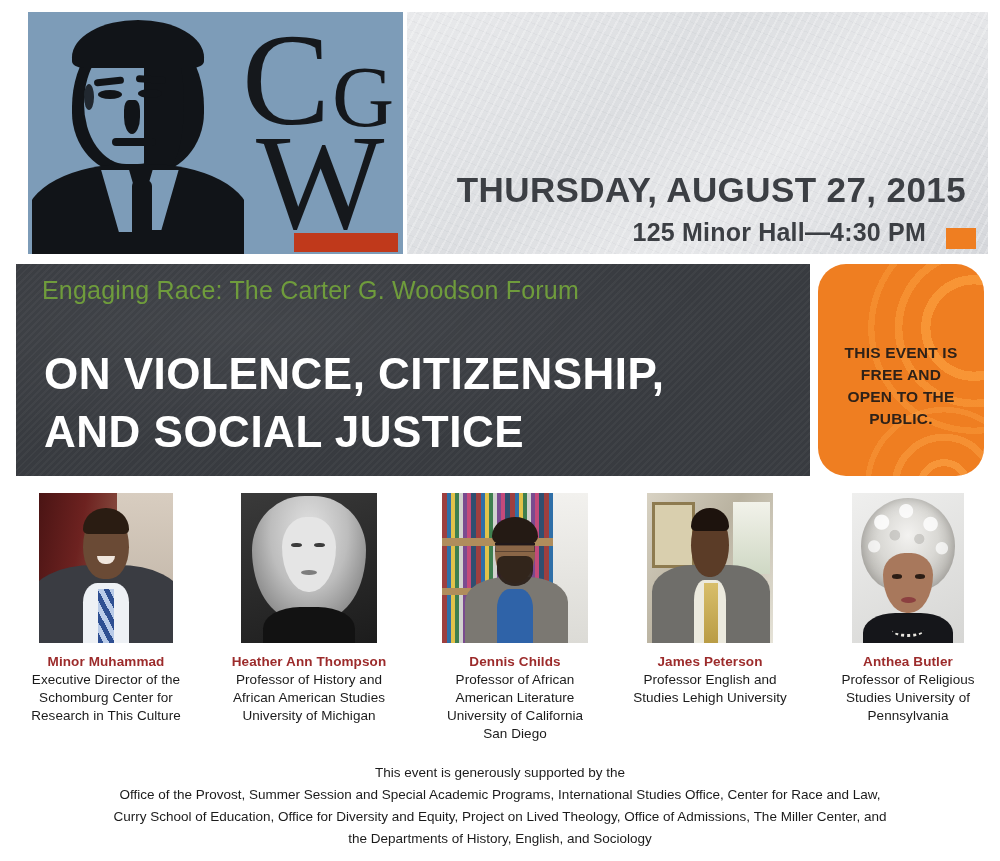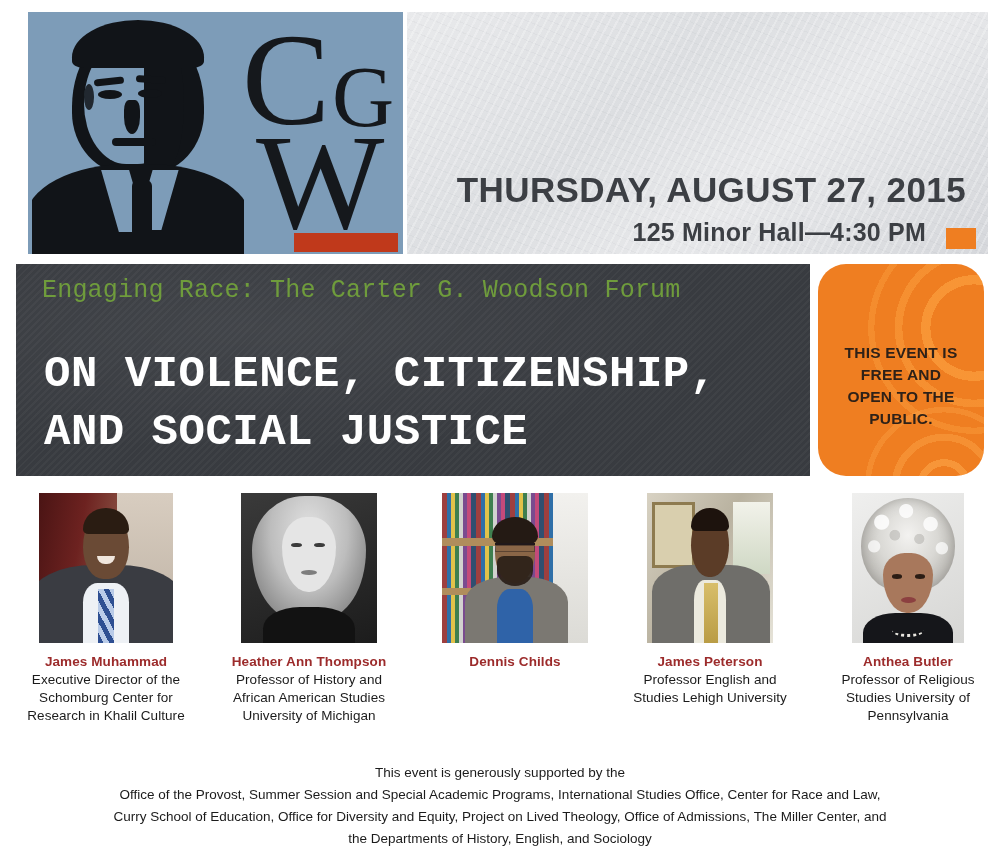--- a/index.html
+++ b/index.html
@@ -117,21 +117,20 @@
   }
 
   
   .title-band {
     position:absolute; left:16px; top:264px; width:794px; height:212px;
     background:#3a3d42;
     background-image:
       repeating-linear-gradient(135deg, rgba(255,255,255,.022) 0 2px, rgba(0,0,0,.03) 2px 5px),
       radial-gradient(ellipse at 30% 30%, rgba(255,255,255,.05), rgba(0,0,0,0) 60%);
     overflow:hidden;
-    font-family:Liberation Mono, monospace;
   }
   .subtitle {
     position:absolute; left:26px; top:12px;
     font-size:25px; color:#6f9c3c; letter-spacing:.2px; white-space:nowrap;
   }
   .title-l1 {
     position:absolute; left:28px; top:85px;
     font-size:44px; font-weight:bold; color:#ffffff; letter-spacing:.5px;
     white-space:nowrap;
   }
@@ -373,25 +372,25 @@
     <div class="photo ph1" style="width:136px; height:152px;">
       <div class="bg-wall"></div>
         <div class="body"></div>
         <div class="shirt"></div>
       <div class="tie"></div>
         <div class="head"></div>
         <div class="hair"></div>
         <div class="smile"></div>
     </div>
     <div class="caption" style="width:190px; margin-left:-27px;">
-      <div class="sp-name">James Muhammad</div>
+      <div class="sp-name">Minor Muhammad</div>
       <div class="sp-role">
         <span>Executive Director of the</span>
         <span>Schomburg Center for</span>
-        <span>Research in Khalil Culture</span>
+        <span>Research in This Culture</span>
       </div>
     </div>
   </div>
 
   <div class="speaker" style="left:240px; width:140px;">
     <div class="photo ph2" style="width:138px; height:152px;">
       <div class="hair"></div>
         <div class="face"></div>
         <div class="eyeL"></div>
       <div class="eyeR"></div>
@@ -416,20 +415,26 @@
       <div class="wall"></div>
         <div class="body"></div>
         <div class="shirt"></div>
       <div class="head"></div>
         <div class="hair"></div>
         <div class="glasses"></div>
         <div class="beard"></div>
     </div>
     <div class="caption" style="width:186px; margin-left:-19px;">
       <div class="sp-name">Dennis Childs</div>
+      <div class="sp-role">
+        <span>Professor of African</span>
+        <span>American Literature</span>
+        <span>University of California</span>
+        <span>San Diego</span>
+      </div>
     </div>
   </div>
 
   <div class="speaker" style="left:646px; width:128px;">
     <div class="photo ph4" style="width:128px; height:152px;">
       <div class="frame"></div>
         <div class="window"></div>
         <div class="body"></div>
       <div class="shirt"></div>
         <div class="tie"></div>

